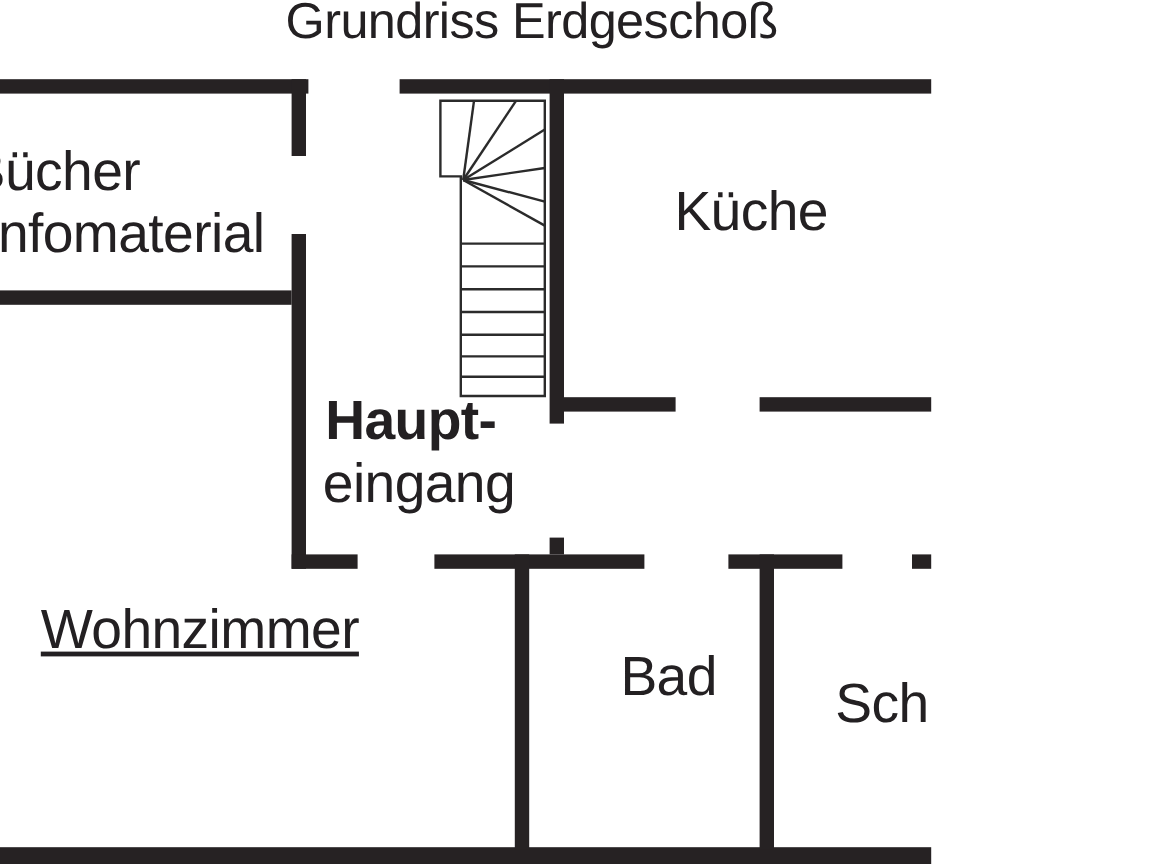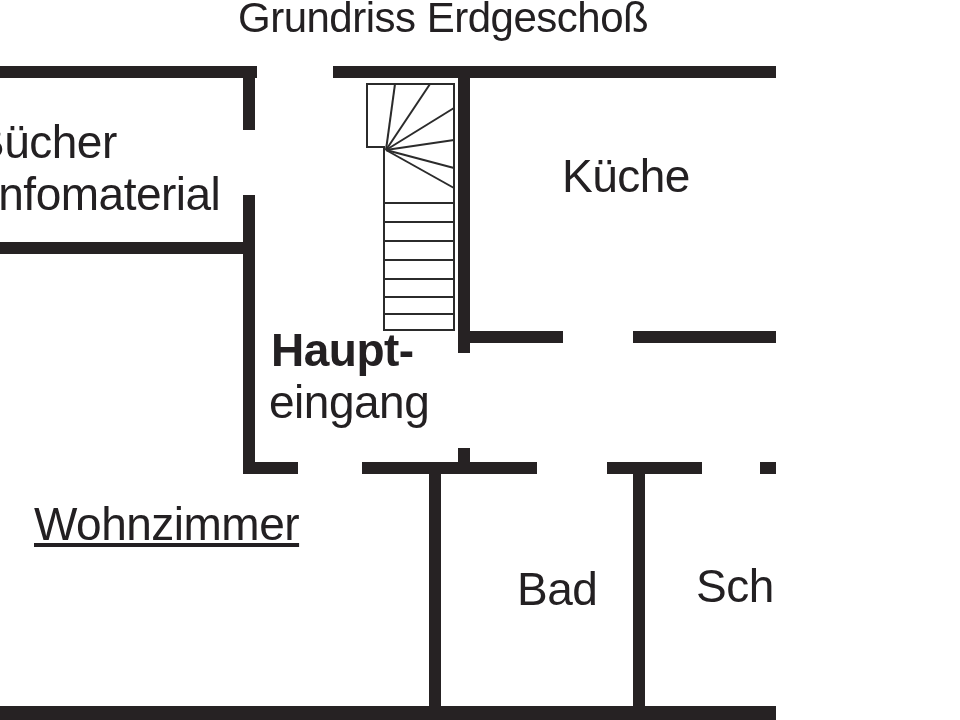--- a/index.html
+++ b/index.html
@@ -95,17 +95,17 @@
 
   <div class="label" style="left:837px; top:268px;">Hinter-</div>
   <div class="label" style="left:837px; top:320px;">eingang</div>
 
   <div class="label" style="left:271px; top:324px;font-weight:bold;">Haupt-</div>
   <div class="label" style="left:269px; top:376px;">eingang</div>
 
 
   <div class="label" style="left:34px; top:498px;text-decoration:underline;">Wohnzimmer</div>
 
-  <div class="label" style="left:517px; top:563px;text-align:center;">Bad</div>
+  <div class="label" style="left:517px; top:537px;text-align:center;">Bad</div>
 
   <div class="label" style="left:696px; top:560px;">Schlafzimmer</div>
 
 </div>
 
 </body></html>

